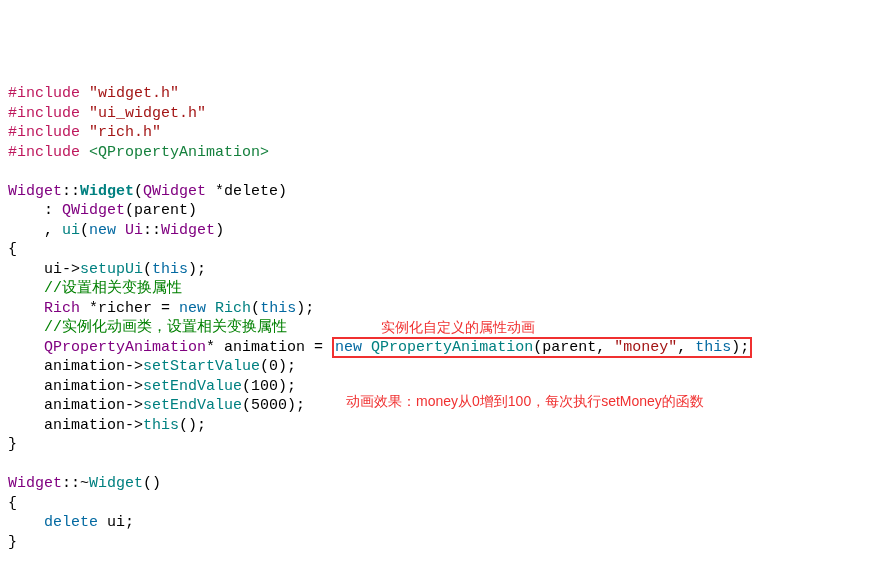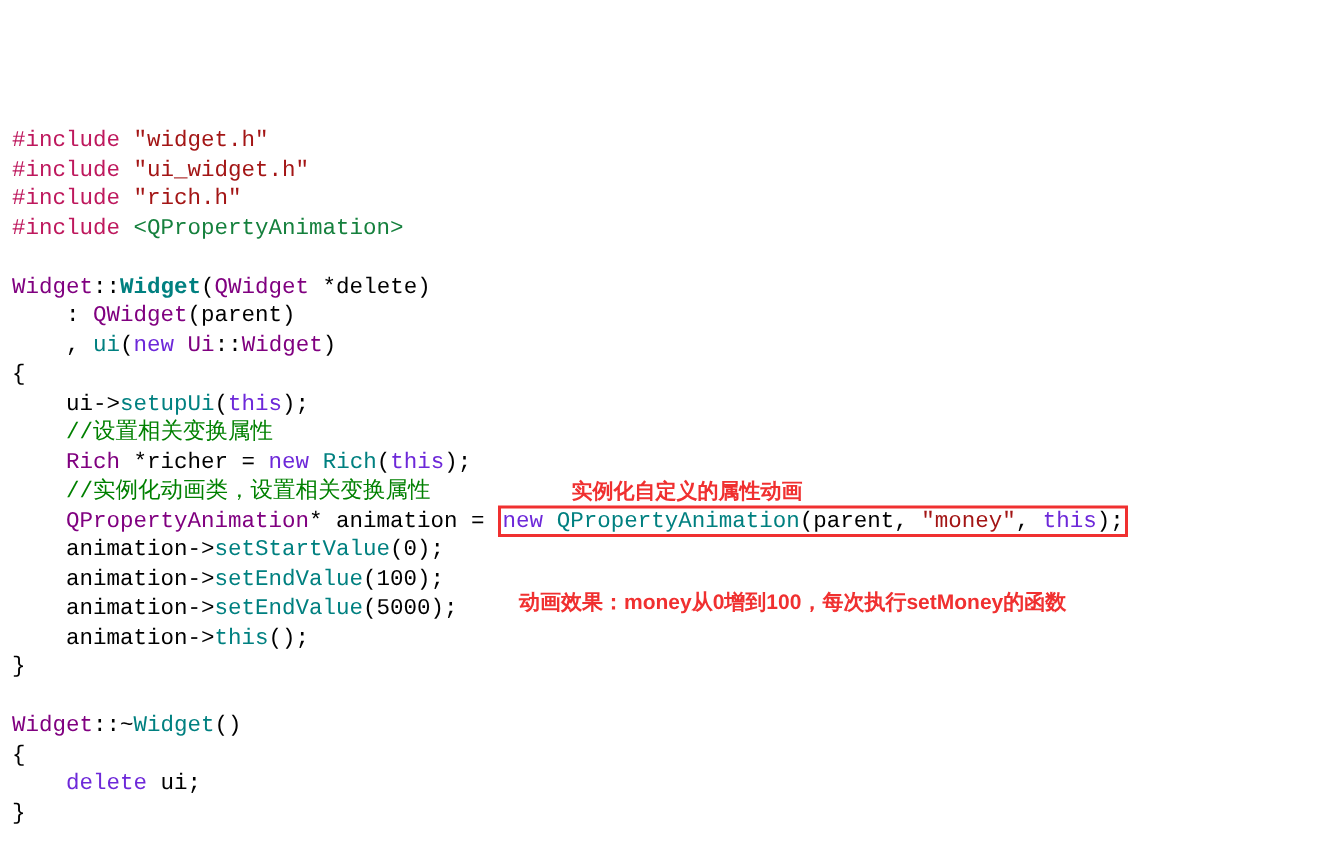--- a/index.html
+++ b/index.html
@@ -12,33 +12,33 @@
     color: #000000;
     white-space: pre;
     position: relative;
   }
   .k-pre { color: #be185d; }      
   .k-str { color: #a31515; }      
   .k-inc { color: #15803d; }      
   .k-type { color: #800080; }     
   .k-func { color: #008080; }     
   .k-funcb { color: #008080; font-weight: bold; }
-  .k-kw   { color: #6d28d9; }     
+  .k-kw   { color: #0369a1; }     
   .k-cmt  { color: #008000; }     
   .hl-box {
     border: 2px solid #f03030;
     display: inline;
     padding: 0 1px;
   }
   .annot {
     position: absolute;
     color: #f03030;
     font-family: "Microsoft YaHei", sans-serif;
     font-size: 14px;
-    font-weight: bold;
+    font-weight: normal;
     white-space: nowrap;
   }
 </style>
 </head>
 <body>
 
 
 
 <div><span class="k-pre">#include</span> <span class="k-str">"widget.h"</span>
 <span class="k-pre">#include</span> <span class="k-str">"ui_widget.h"</span>

